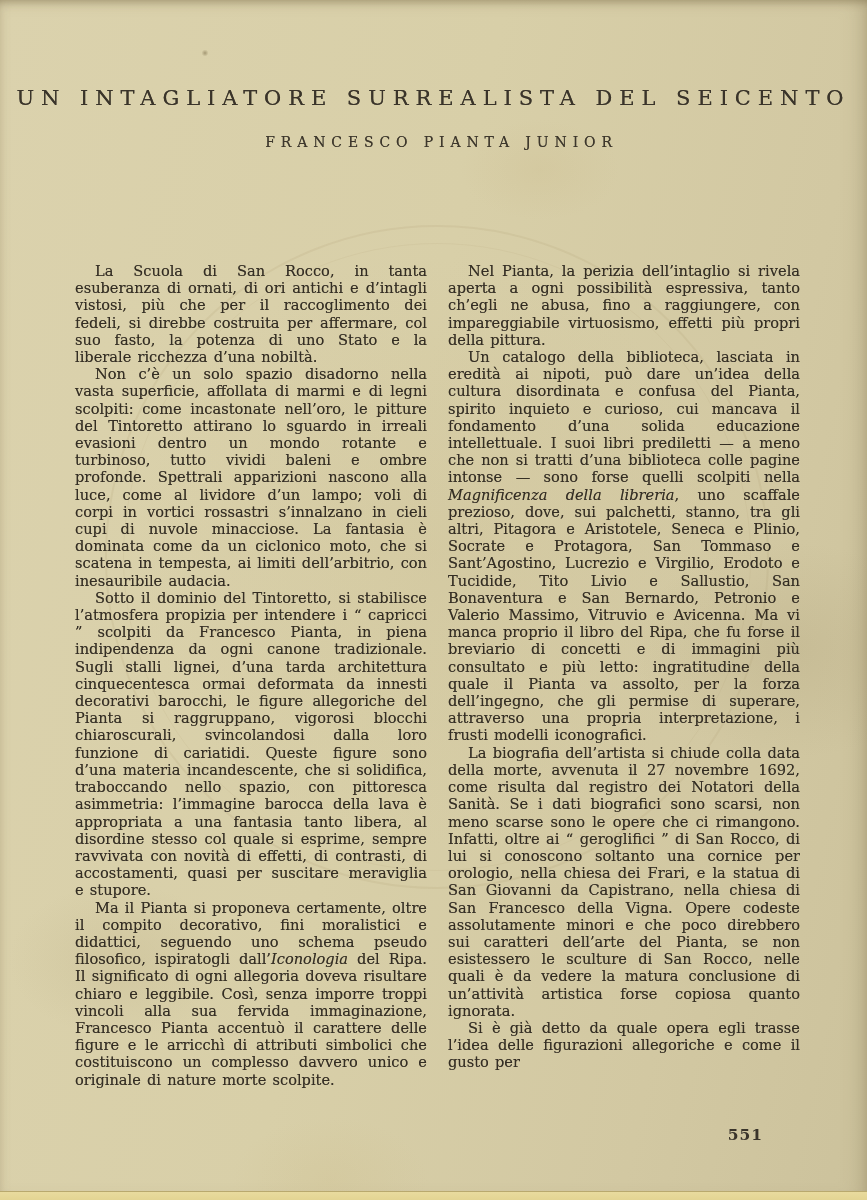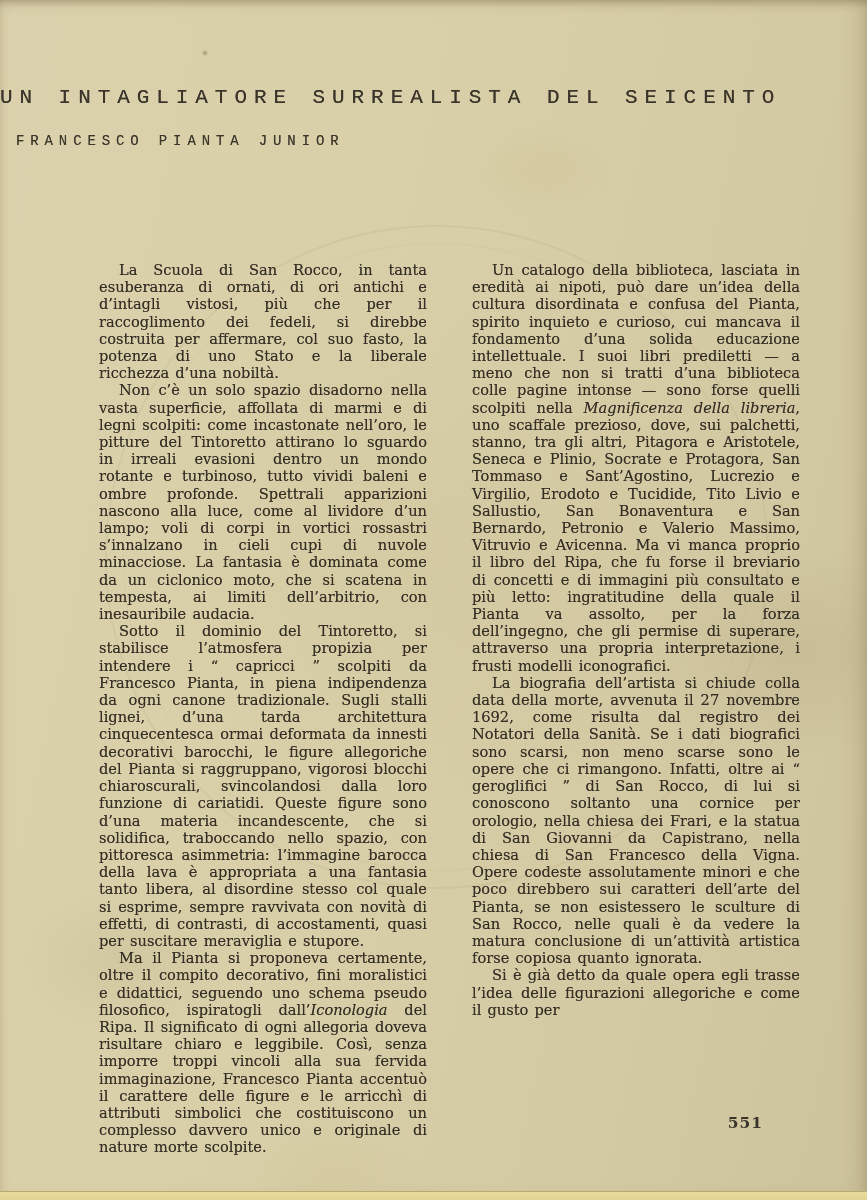--- a/index.html
+++ b/index.html
@@ -30,21 +30,21 @@
   .watermark{
     position:absolute;left:105px;top:225px;width:660px;height:660px;
     border-radius:50%;
     border:2px solid rgba(172,156,114,0.30);
     opacity:.55;pointer-events:none;
   }
   .watermark::after{
     content:"";position:absolute;inset:16px;border-radius:50%;
     border:1px solid rgba(172,156,114,0.22);
   }
-  header{position:relative;padding-top:86px;text-align:left;font-family:Liberation Mono, monospace;}
+  header{position:relative;padding-top:86px;text-align:center;}
   h1{
     margin:0;font-size:21px;font-weight:normal;color:#3a342a;
     letter-spacing:0.33em;white-space:nowrap;
     text-shadow:0 0 .4px rgba(58,52,42,.8);
   }
   h2{
     margin:24px 0 0 0;font-size:14px;font-weight:normal;color:#3d372c;
     letter-spacing:0.42em;white-space:nowrap;
     text-shadow:0 0 .3px rgba(58,52,42,.7);
     padding-left:16px;
@@ -53,24 +53,24 @@
     position:relative;display:flex;gap:21px;
     padding:0 67px 0 75px;margin-top:112px;
   }
   .col{flex:1 1 0;min-width:0;}
   .col p{
     margin:0;text-align:justify;
     font-size:14.6px;line-height:17.2px;
     color:#342e24;word-spacing:1.5px;
     text-shadow:0 0 .3px rgba(52,46,36,.55);
   }
-  .col p.indent{text-indent:20px;margin-left:24px;}
+  .col p.indent{text-indent:20px;}
   .col p em{font-style:italic;}
   .pagenum{
-    position:absolute;right:104px;bottom:68px;
+    position:absolute;right:104px;bottom:56px;
     font-size:15.5px;font-weight:600;color:#3a342a;
     letter-spacing:1px;
   }
   .bottom-edge{
     position:absolute;left:0;right:0;bottom:0;height:9px;
     background:linear-gradient(#b9a96e 0,#b9a96e 1px,#e9db9e 1px,#e3d493 100%);
   }
 </style>
 </head>
 <body>
@@ -86,20 +86,21 @@
 
   <main class="columns">
     <section class="col">
       <p class="indent">La Scuola di San Rocco, in tanta esuberanza di ornati, di ori antichi e d’intagli vistosi, più che per il raccoglimento dei fedeli, si direbbe costruita per affermare, col suo fasto, la potenza di uno Stato e la liberale ricchezza d’una nobiltà.</p>
       <p class="indent">Non c’è un solo spazio disadorno nella vasta superficie, affollata di marmi e di legni scolpiti: come incastonate nell’oro, le pitture del Tintoretto attirano lo sguardo in irreali evasioni dentro un mondo rotante e turbinoso, tutto vividi baleni e ombre profonde. Spettrali apparizioni nascono alla luce, come al lividore d’un lampo; voli di corpi in vortici rossastri s’innalzano in cieli cupi di nuvole minacciose. La fantasia è dominata come da un ciclonico moto, che si scatena in tempesta, ai limiti dell’arbitrio, con inesauribile audacia.</p>
       <p class="indent">Sotto il dominio del Tintoretto, si stabilisce l’atmosfera propizia per intendere i “ capricci ” scolpiti da Francesco Pianta, in piena indipendenza da ogni canone tradizionale. Sugli stalli lignei, d’una tarda architettura cinquecentesca ormai deformata da innesti decorativi barocchi, le figure allegoriche del Pianta si raggruppano, vigorosi blocchi chiaroscurali, svincolandosi dalla loro funzione di cariatidi. Queste figure sono d’una materia incandescente, che si solidifica, traboccando nello spazio, con pittoresca asimmetria: l’immagine barocca della lava è appropriata a una fantasia tanto libera, al disordine stesso col quale si esprime, sempre ravvivata con novità di effetti, di contrasti, di accostamenti, quasi per suscitare meraviglia e stupore.</p>
       <p class="indent"><span>Ma il Pianta si proponeva certamente, oltre il compito decorativo, fini moralistici e didattici, seguendo uno schema pseudo filosofico, ispiratogli dall’</span><em>Iconologia</em><span> del Ripa. Il significato di ogni allegoria doveva risultare chiaro e leggibile. Così, senza imporre troppi vincoli alla sua fervida immaginazione, Francesco Pianta accentuò il carattere delle figure e le arricchì di attributi simbolici che costituiscono un complesso davvero unico e originale di nature morte scolpite.</span></p>
     </section>
 
     <section class="col">
+      <p class="indent">Nel Pianta, la perizia dell’intaglio si rivela aperta a ogni possibilità espressiva, tanto ch’egli ne abusa, fino a raggiungere, con impareggiabile virtuosismo, effetti più propri della pittura.</p>
       <p class="indent"><span>Un catalogo della biblioteca, lasciata in eredità ai nipoti, può dare un’idea della cultura disordinata e confusa del Pianta, spirito inquieto e curioso, cui mancava il fondamento d’una solida educazione intellettuale. I suoi libri prediletti — a meno che non si tratti d’una biblioteca colle pagine intonse — sono forse quelli scolpiti nella </span><em>Magnificenza della libreria</em><span>, uno scaffale prezioso, dove, sui palchetti, stanno, tra gli altri, Pitagora e Aristotele, Seneca e Plinio, Socrate e Protagora, San Tommaso e Sant’Agostino, Lucrezio e Virgilio, Erodoto e Tucidide, Tito Livio e Sallustio, San Bonaventura e San Bernardo, Petronio e Valerio Massimo, Vitruvio e Avicenna. Ma vi manca proprio il libro del Ripa, che fu forse il breviario di concetti e di immagini più consultato e più letto: ingratitudine della quale il Pianta va assolto, per la forza dell’ingegno, che gli permise di superare, attraverso una propria interpretazione, i frusti modelli iconografici.</span></p>
       <p class="indent">La biografia dell’artista si chiude colla data della morte, avvenuta il 27 novembre 1692, come risulta dal registro dei Notatori della Sanità. Se i dati biografici sono scarsi, non meno scarse sono le opere che ci rimangono. Infatti, oltre ai “ geroglifici ” di San Rocco, di lui si conoscono soltanto una cornice per orologio, nella chiesa dei Frari, e la statua di San Giovanni da Capistrano, nella chiesa di San Francesco della Vigna. Opere codeste assolutamente minori e che poco direbbero sui caratteri dell’arte del Pianta, se non esistessero le sculture di San Rocco, nelle quali è da vedere la matura conclusione di un’attività artistica forse copiosa quanto ignorata.</p>
       <p class="indent">Si è già detto da quale opera egli trasse l’idea delle figurazioni allegoriche e come il gusto per</p>
     </section>
   </main>
 
   <div class="pagenum">551</div>
   <div class="bottom-edge"></div>
 </div>
 

